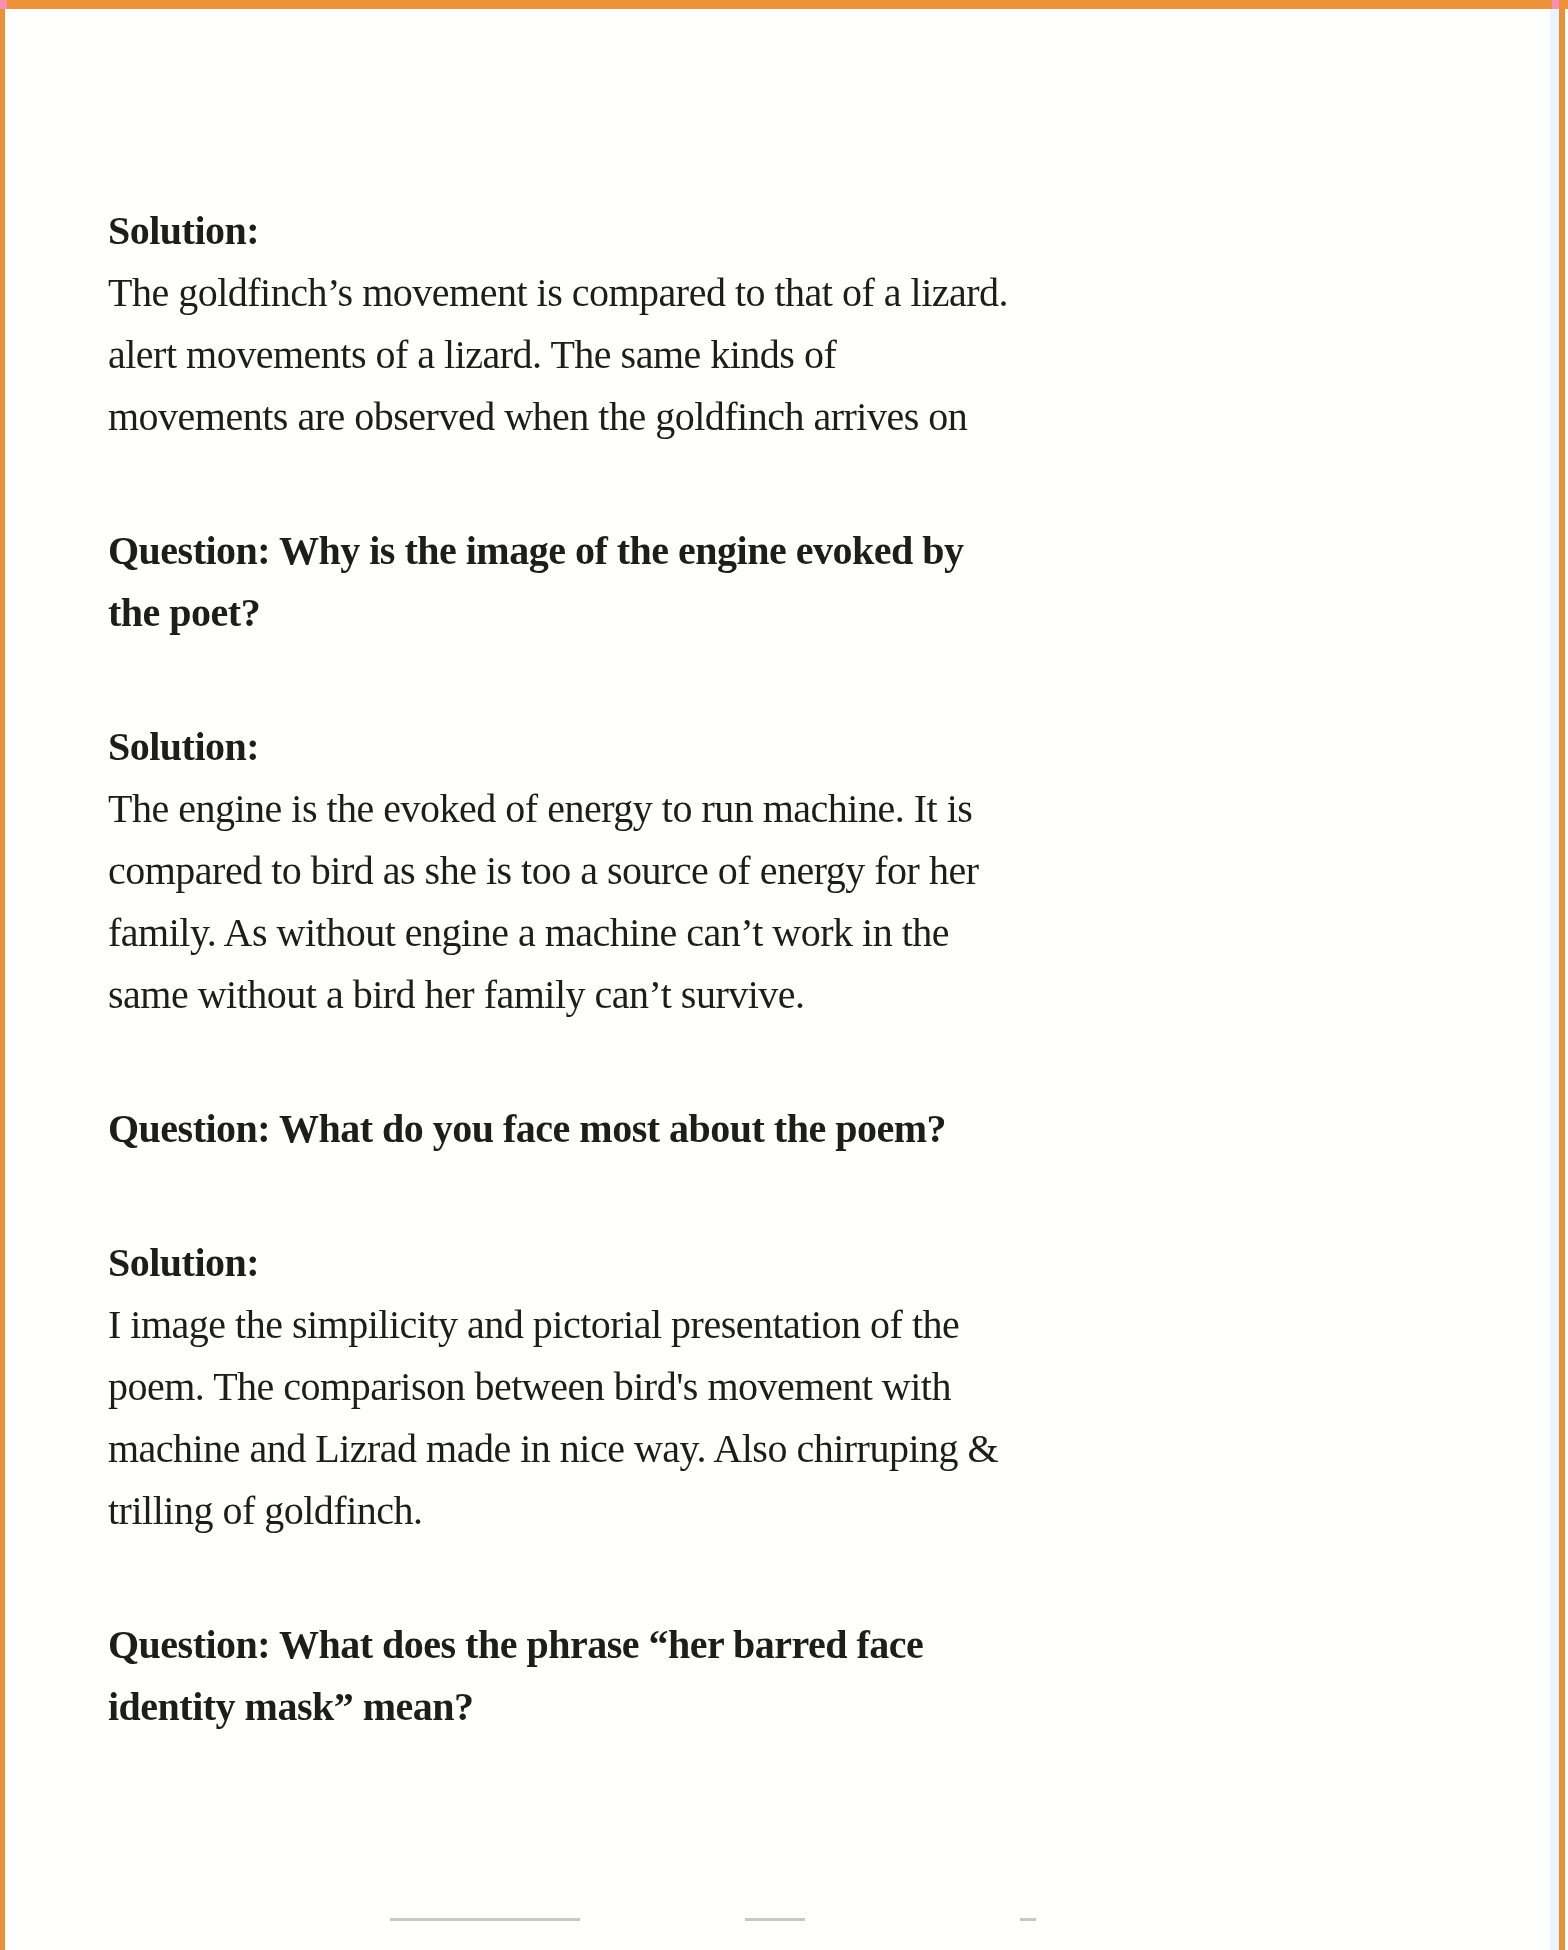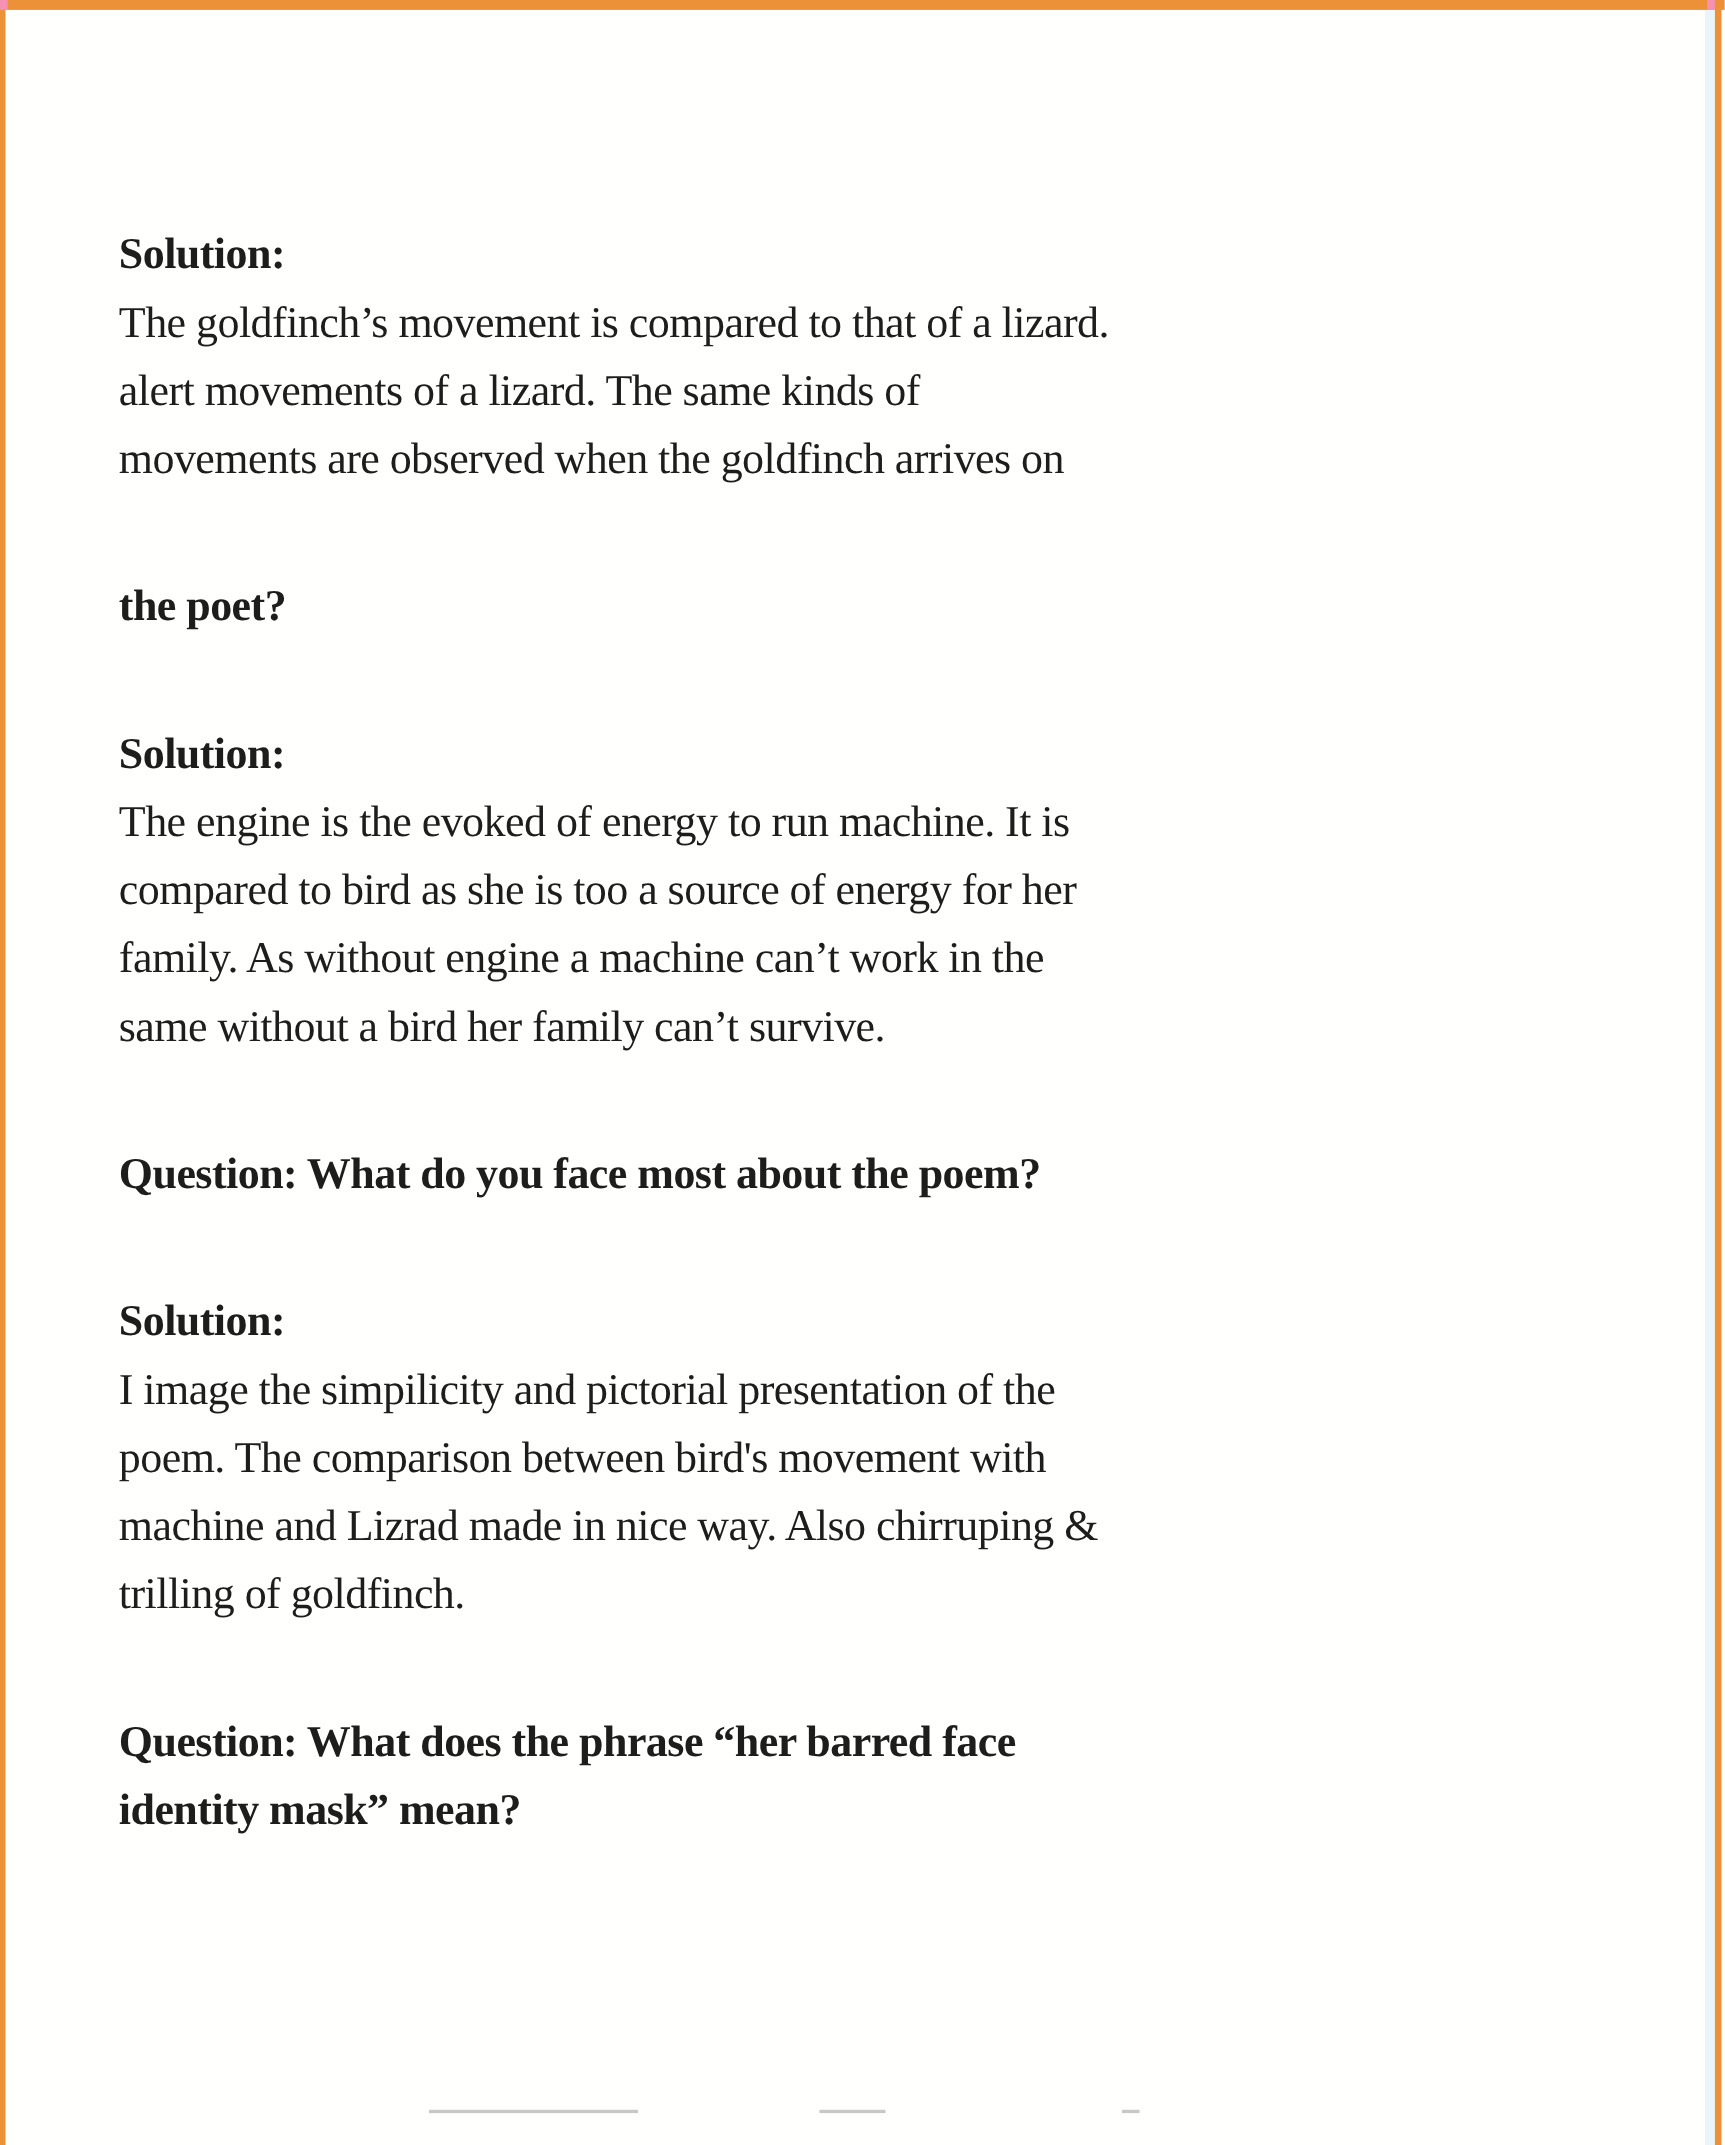--- a/index.html
+++ b/index.html
@@ -55,20 +55,21 @@
 <div class="content">
 
   <div>
     <div class="line bold">Solution:</div>
     <div class="line">The goldfinch’s movement is compared to that of a lizard.</div>
     <div class="line">alert movements of a lizard. The same kinds of</div>
     <div class="line">movements are observed when the goldfinch arrives on</div>
   </div>
 
   <div class="q">
+    <div class="line bold">Question: Why is the image of the engine evoked by</div>
     <div class="line bold">the poet?</div>
   </div>
 
   <div>
     <div class="line bold">Solution:</div>
     <div class="line">The engine is the evoked of energy to run machine. It is</div>
     <div class="line">compared to bird as she is too a source of energy for her</div>
     <div class="line">family. As without engine a machine can’t work in the</div>
     <div class="line">same without a bird her family can’t survive.</div>
   </div>

